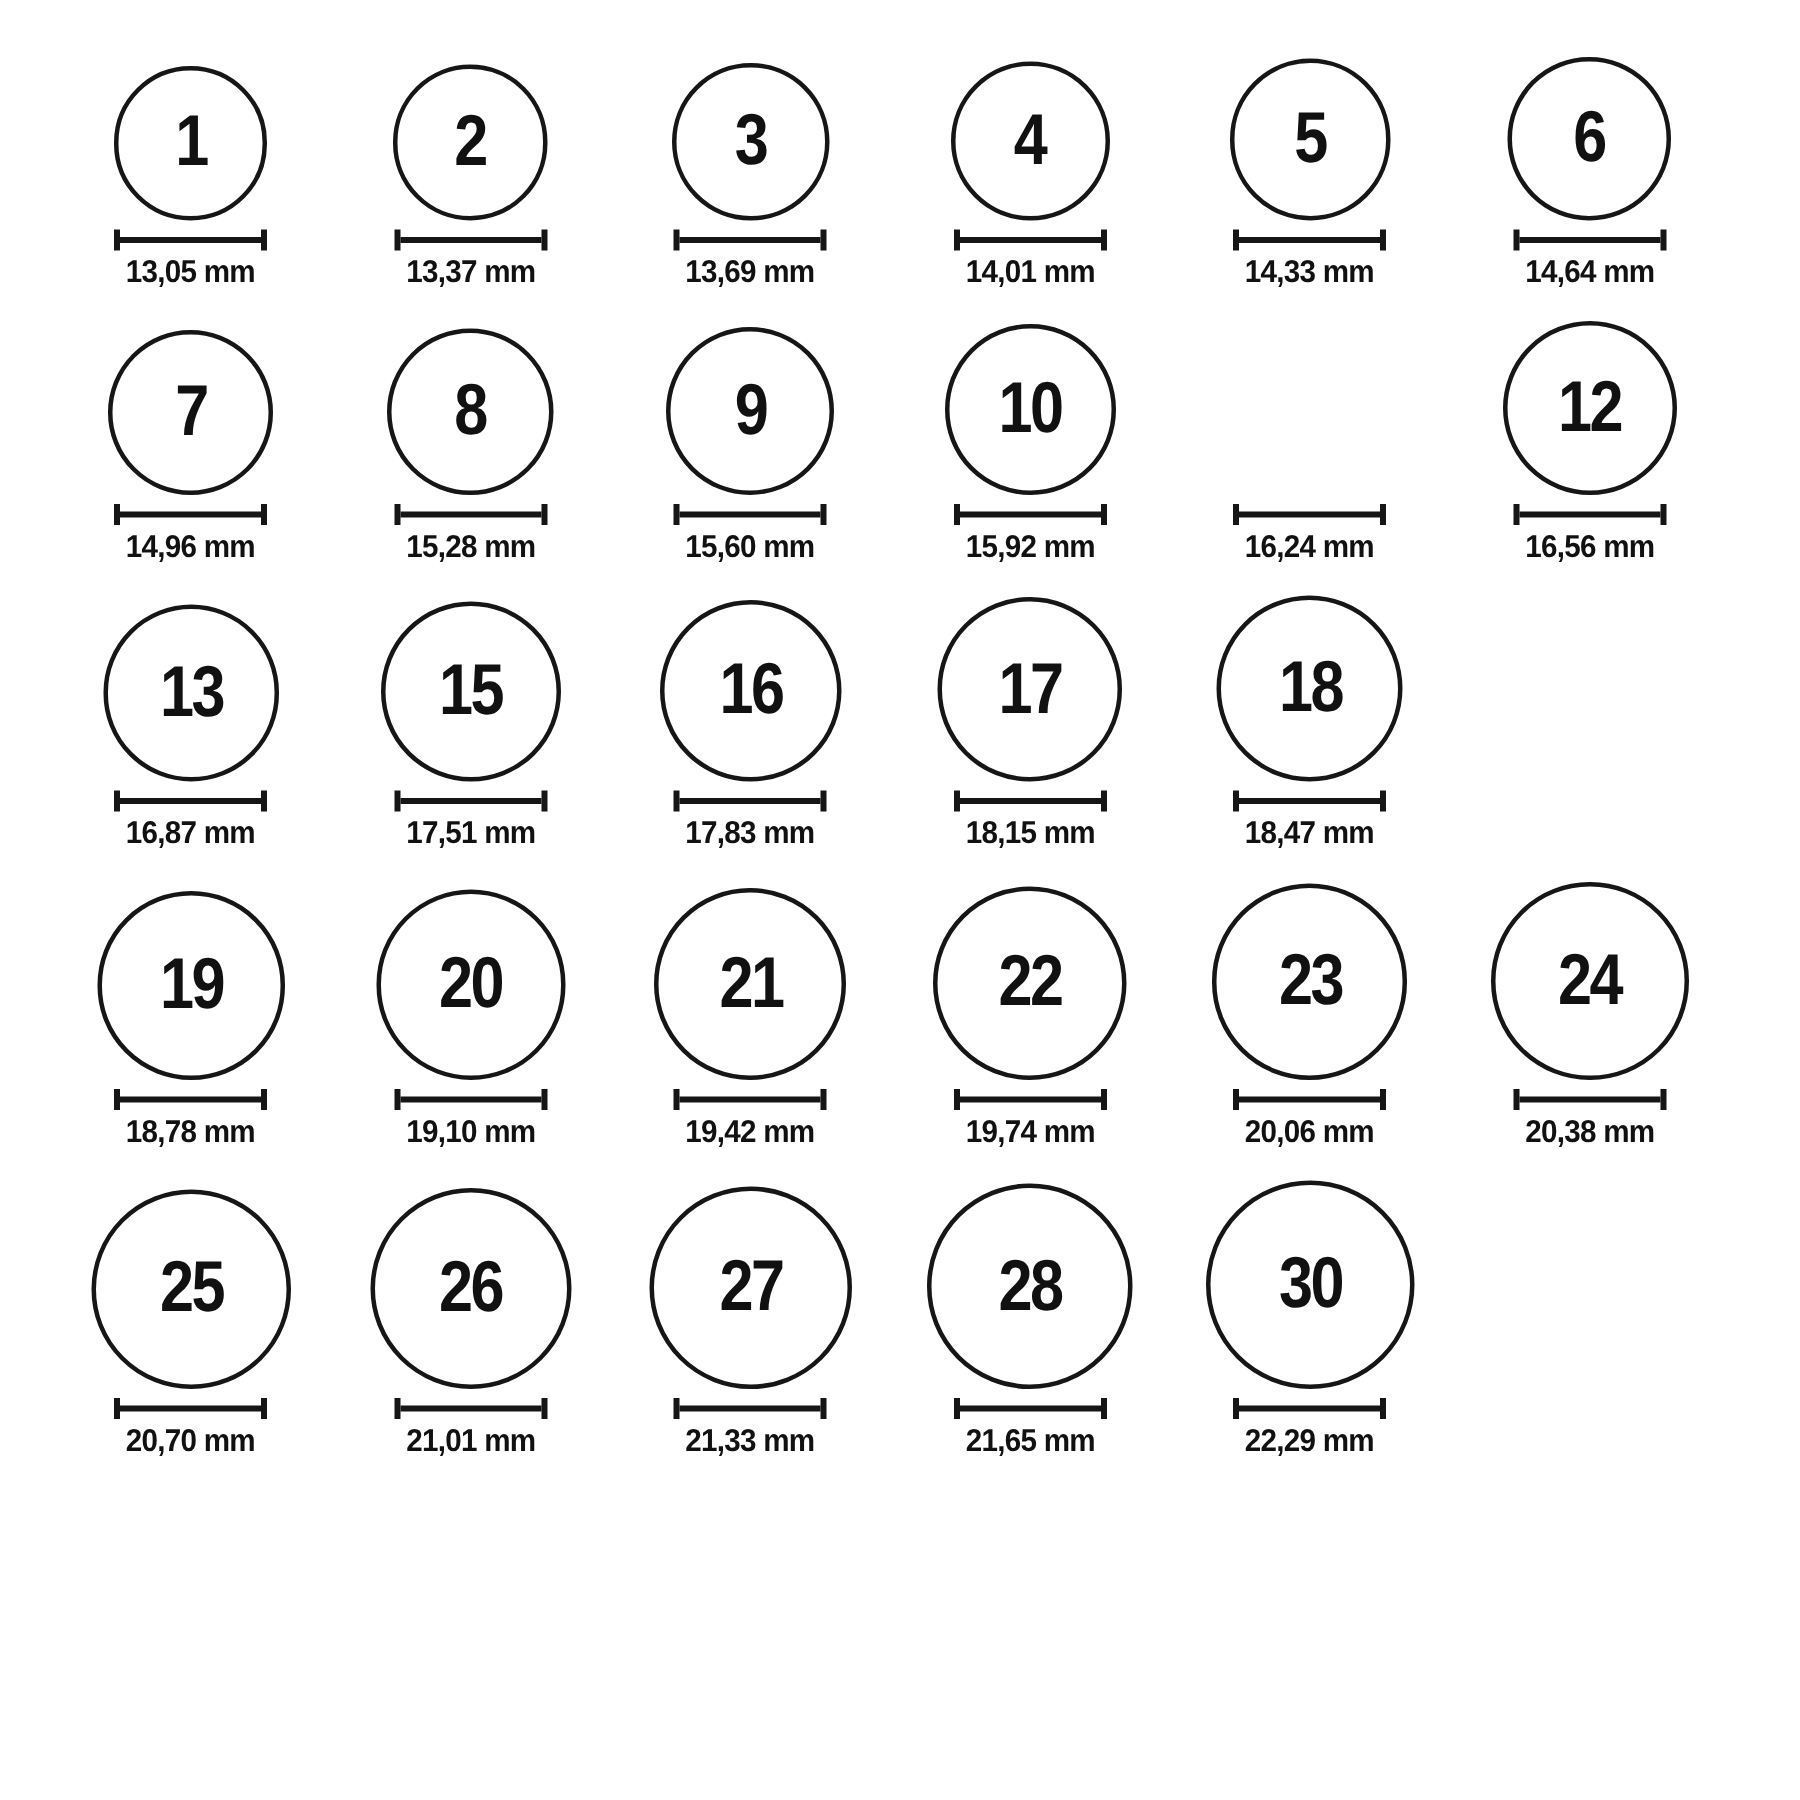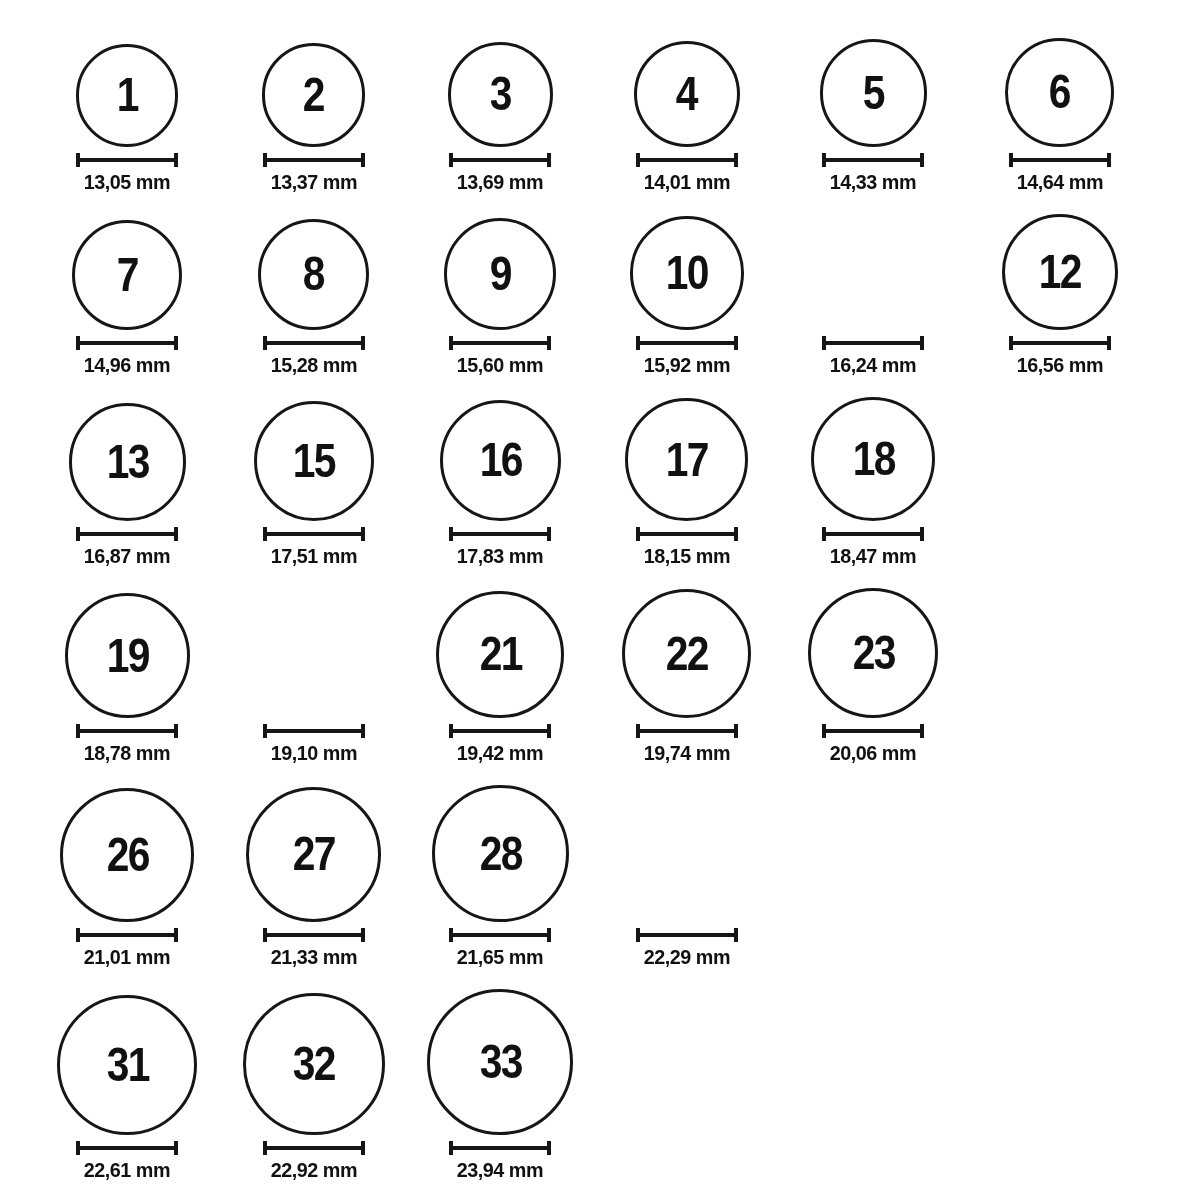--- a/index.html
+++ b/index.html
@@ -203,20 +203,23 @@
     </div>
     <div class="row">
       <div class="cell">
     <div class="circle" style="--d: 125.12px;">
       <span class="num">19</span>
     </div>
     <div class="mline"></div>
     <div class="mlabel">18,78 mm</div>
   </div>
       <div class="cell">
+    <div class="circle" style="--d: 126.4px;">
+      <span class="num">20</span>
+    </div>
     <div class="mline"></div>
     <div class="mlabel">19,10 mm</div>
   </div>
       <div class="cell">
     <div class="circle" style="--d: 127.68px;">
       <span class="num">21</span>
     </div>
     <div class="mline"></div>
     <div class="mlabel">19,42 mm</div>
   </div>
@@ -227,22 +230,36 @@
     <div class="mline"></div>
     <div class="mlabel">19,74 mm</div>
   </div>
       <div class="cell">
     <div class="circle" style="--d: 130.24px;">
       <span class="num">23</span>
     </div>
     <div class="mline"></div>
     <div class="mlabel">20,06 mm</div>
   </div>
-    </div>
-    <div class="row">
+      <div class="cell">
+    <div class="circle" style="--d: 131.51999999999998px;">
+      <span class="num">24</span>
+    </div>
+    <div class="mline"></div>
+    <div class="mlabel">20,38 mm</div>
+  </div>
+    </div>
+    <div class="row">
+      <div class="cell">
+    <div class="circle" style="--d: 132.8px;">
+      <span class="num">25</span>
+    </div>
+    <div class="mline"></div>
+    <div class="mlabel">20,70 mm</div>
+  </div>
       <div class="cell">
     <div class="circle" style="--d: 134.04000000000002px;">
       <span class="num">26</span>
     </div>
     <div class="mline"></div>
     <div class="mlabel">21,01 mm</div>
   </div>
       <div class="cell">
     <div class="circle" style="--d: 135.32px;">
       <span class="num">27</span>
@@ -251,40 +268,20 @@
     <div class="mlabel">21,33 mm</div>
   </div>
       <div class="cell">
     <div class="circle" style="--d: 136.6px;">
       <span class="num">28</span>
     </div>
     <div class="mline"></div>
     <div class="mlabel">21,65 mm</div>
   </div>
       <div class="cell">
+    <div class="circle" style="--d: 139.16px;">
+      <span class="num">30</span>
+    </div>
     <div class="mline"></div>
     <div class="mlabel">22,29 mm</div>
-  </div>
-    </div>
-    <div class="row">
-      <div class="cell">
-    <div class="circle" style="--d: 140.44px;">
-      <span class="num">31</span>
-    </div>
-    <div class="mline"></div>
-    <div class="mlabel">22,61 mm</div>
-  </div>
-      <div class="cell">
-    <div class="circle" style="--d: 141.68px;">
-      <span class="num">32</span>
-    </div>
-    <div class="mline"></div>
-    <div class="mlabel">22,92 mm</div>
-  </div>
-      <div class="cell">
-    <div class="circle" style="--d: 145.76px;">
-      <span class="num">33</span>
-    </div>
-    <div class="mline"></div>
-    <div class="mlabel">23,94 mm</div>
   </div>
     </div>
   </div>
 
 </body></html>

